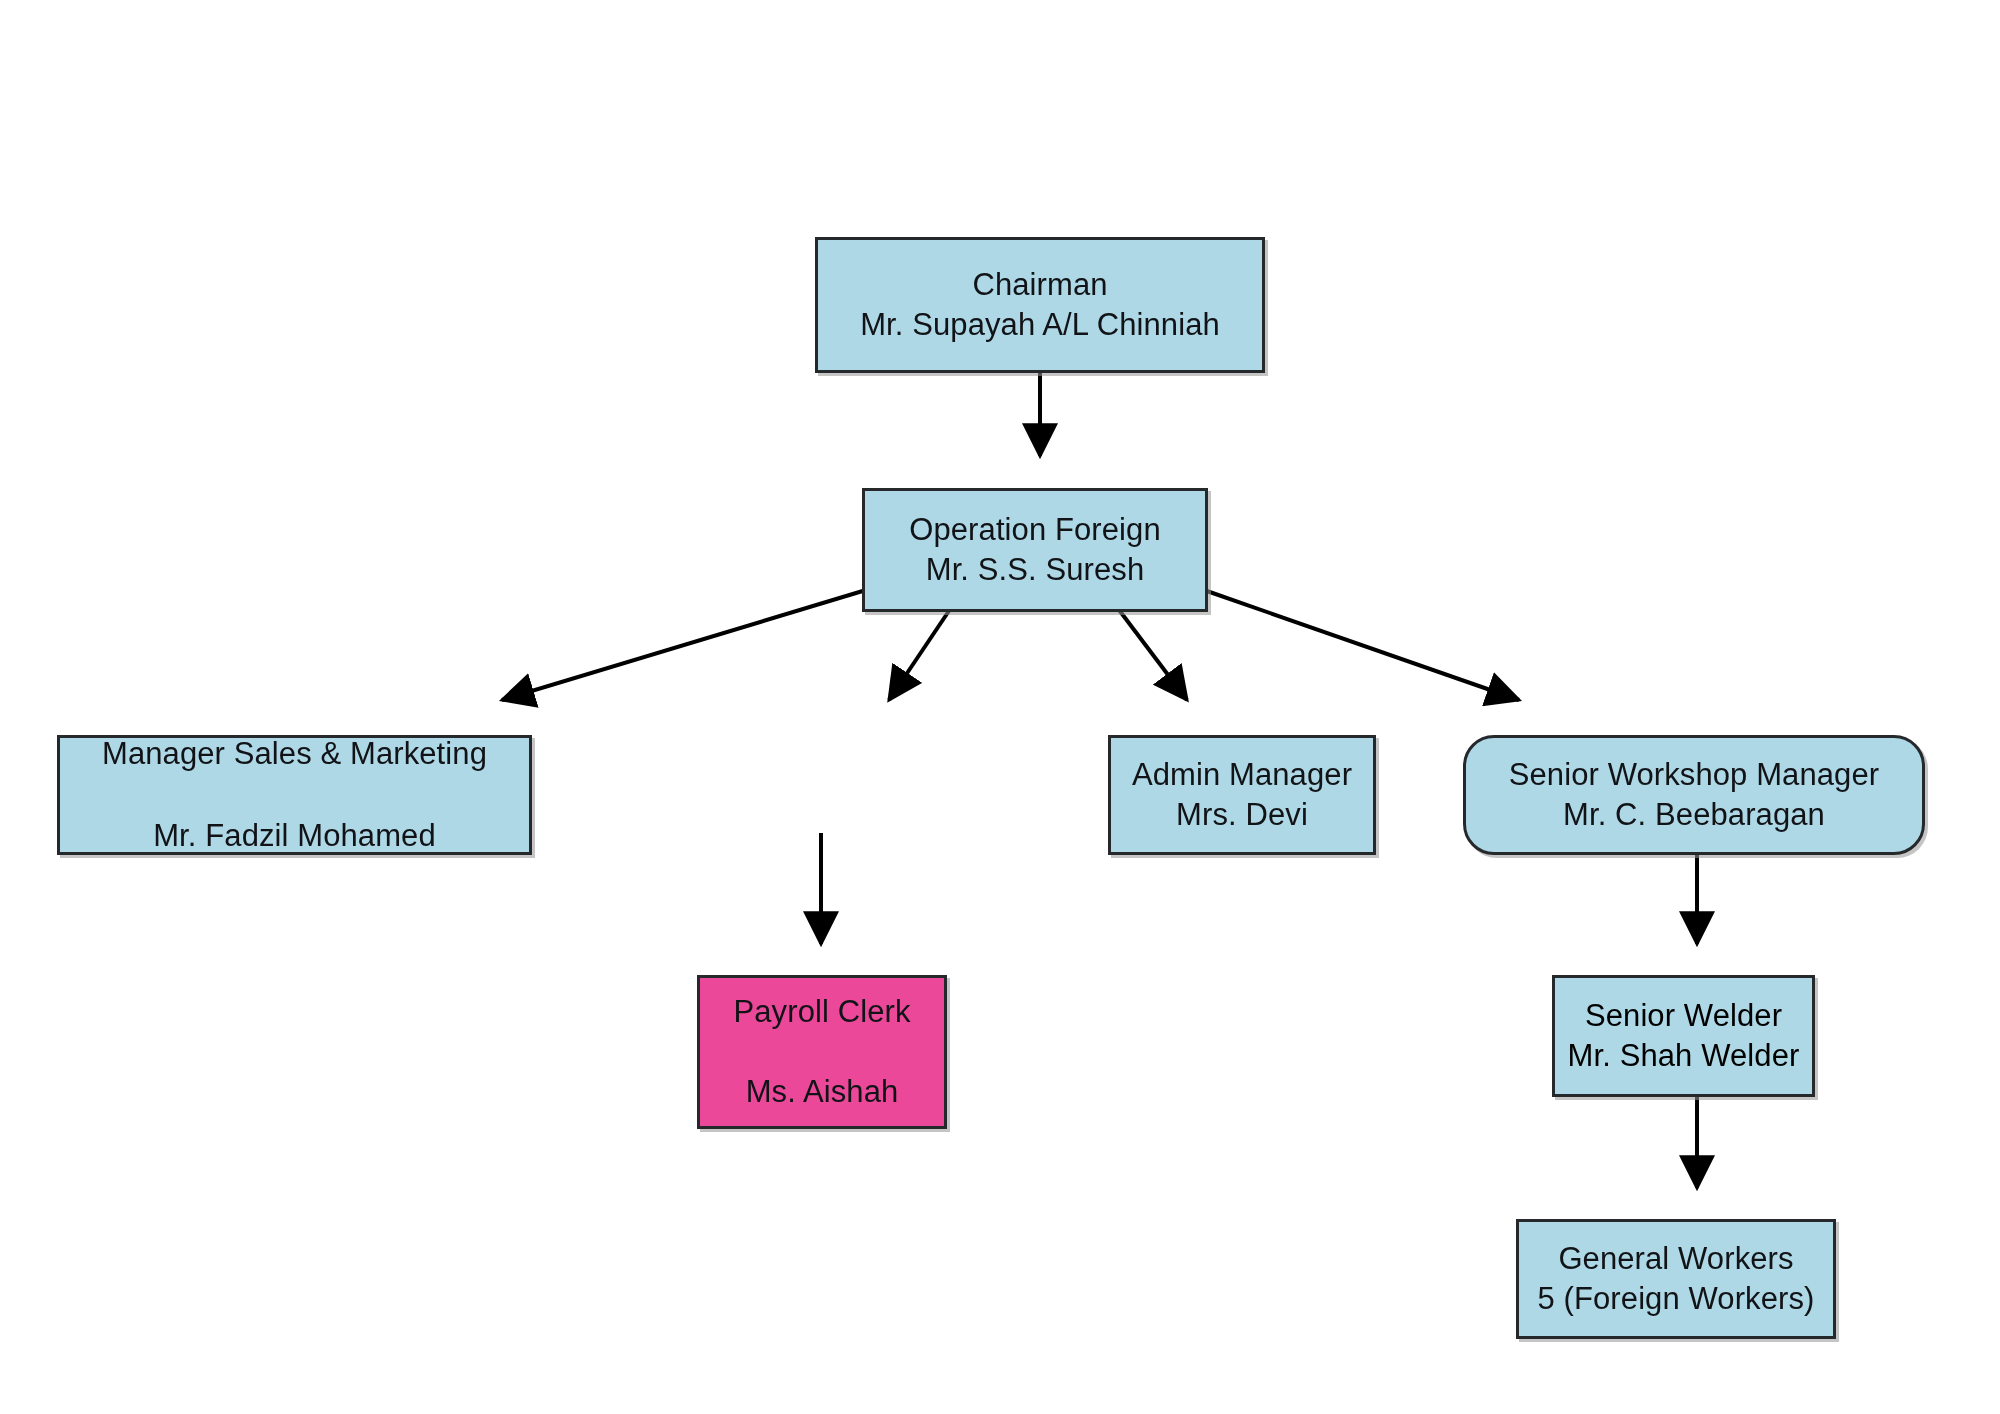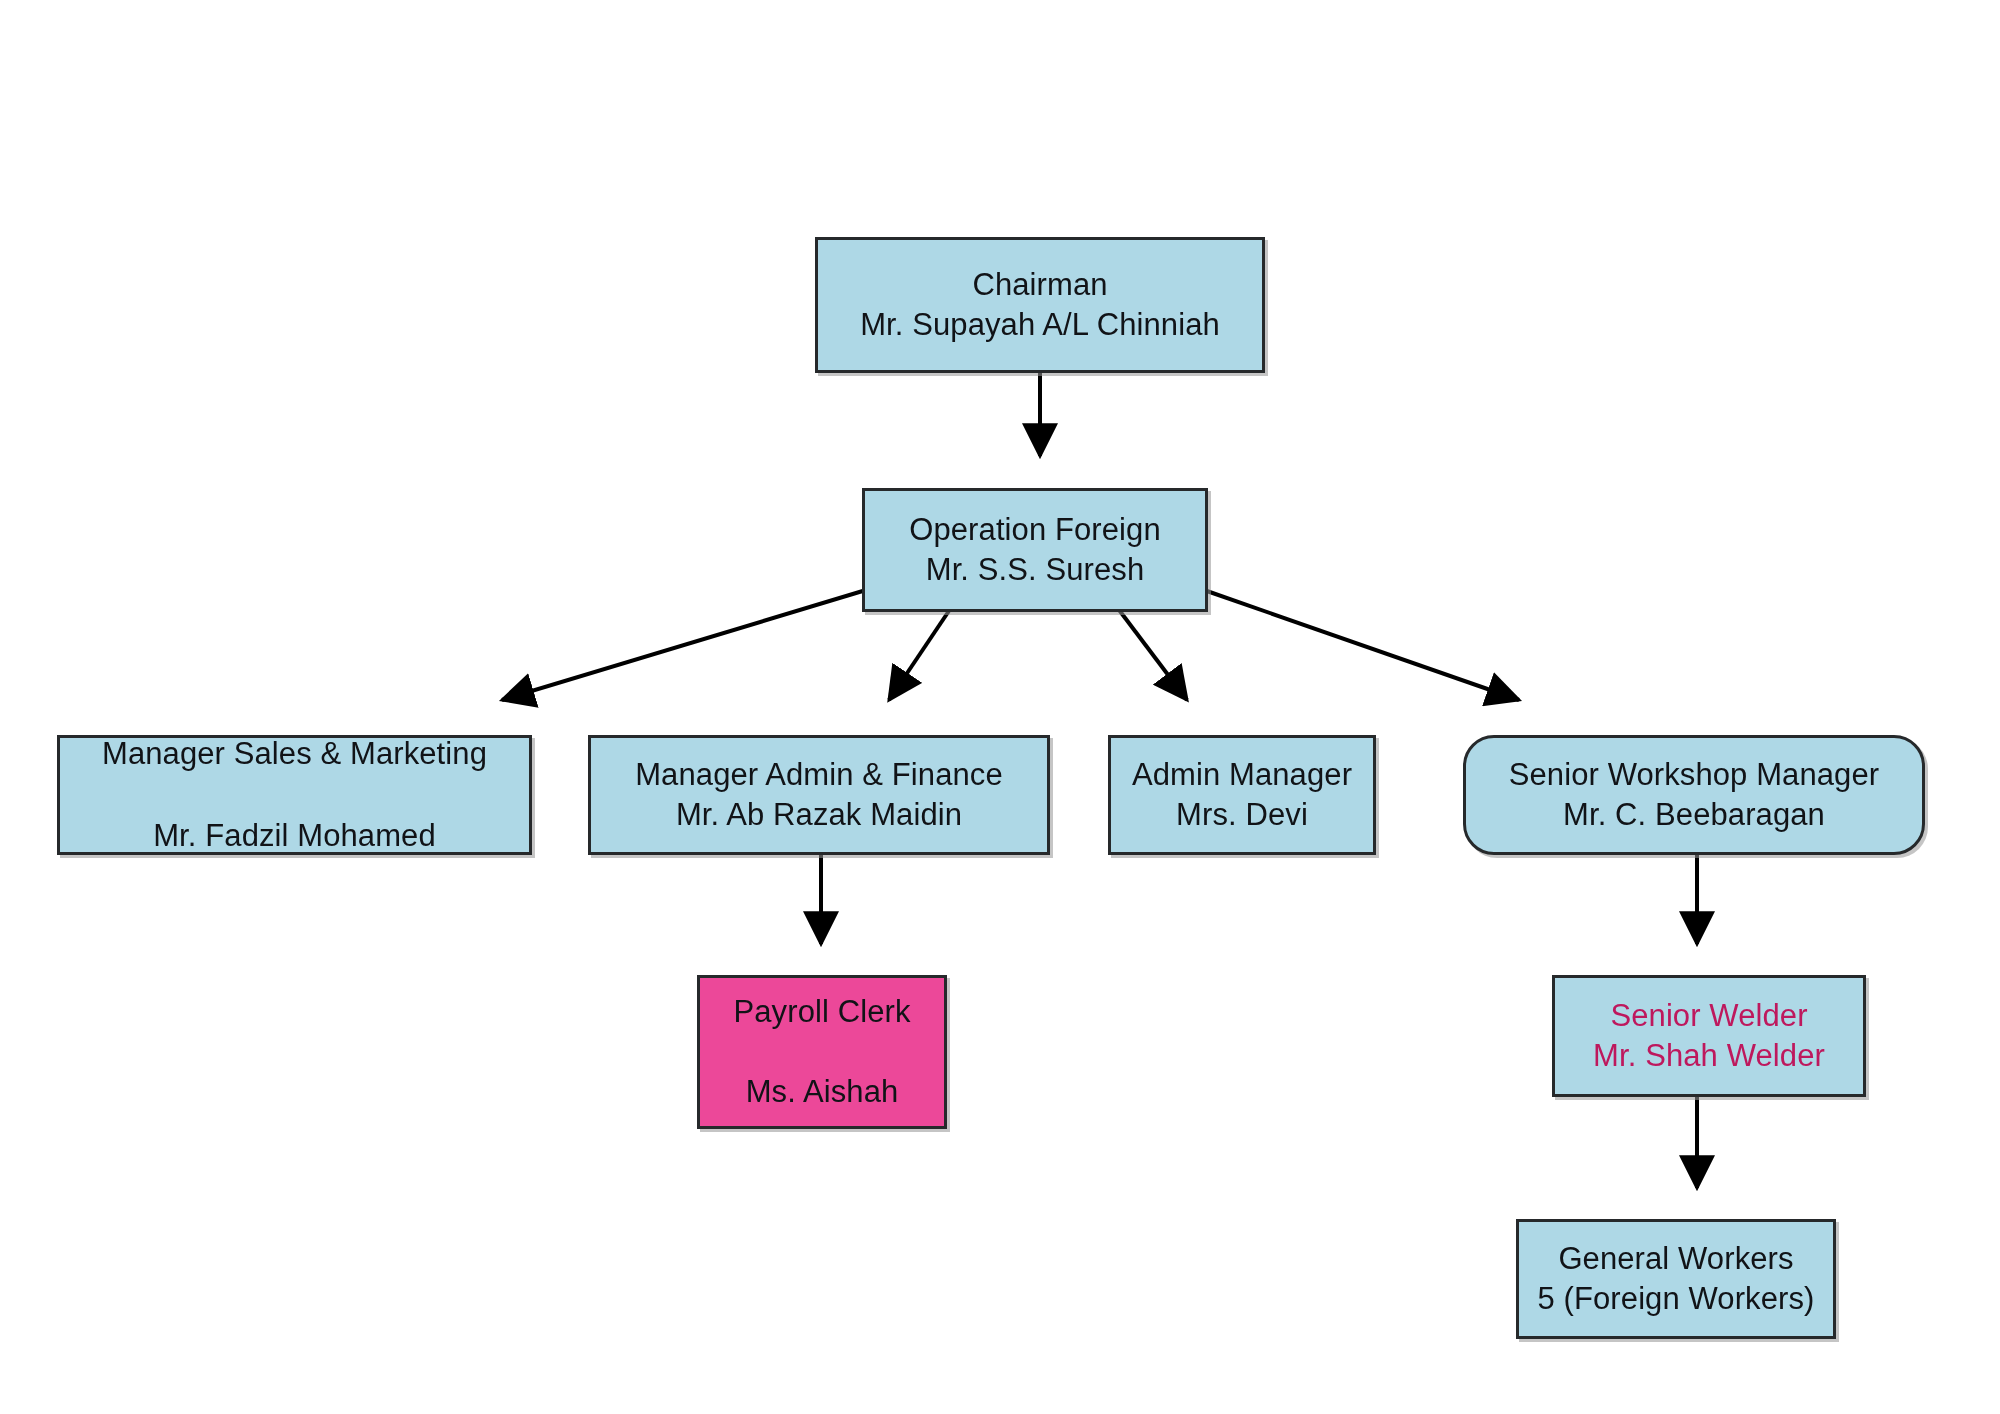--- a/index.html
+++ b/index.html
@@ -87,41 +87,37 @@
   <div class="org-node" style="left: 862px; top: 466px; width: 346px; height: 124px; background: rgb(174, 216, 230); border-color: rgb(38, 41, 43); color: rgb(17, 19, 23);">
     <span class="node-title">Operation Foreign</span>
     <span class="node-person">Mr. S.S. Suresh</span>
   </div>
 
   <div class="org-node" style="left: 57px; top: 713px; width: 475px; height: 120px; background: rgb(174, 216, 230); border-color: rgb(38, 41, 43); color: rgb(17, 19, 23); gap: 42px;">
     <span class="node-title">Manager Sales &amp; Marketing</span>
     <span class="node-person">Mr. Fadzil Mohamed</span>
   </div>
 
-  <div class="org-node" style="left: 588px; top: 713px; width: 462px; height: 120px; background: rgb(174, 216, 230); border-color: rgb(38, 41, 43); color: rgb(17, 19, 23);">
-    <span class="node-title">Manager Admin &amp; Finance</span>
-    <span class="node-person">Mr. Ab Razak Maidin</span>
-  </div>
 
   <div class="org-node" style="left: 1108px; top: 713px; width: 268px; height: 120px; background: rgb(174, 216, 230); border-color: rgb(38, 41, 43); color: rgb(17, 19, 23);">
     <span class="node-title">Admin Manager</span>
     <span class="node-person">Mrs. Devi</span>
   </div>
 
   <div class="org-node" style="left: 1463px; top: 713px; width: 462px; height: 120px; background: rgb(174, 216, 230); border-color: rgb(38, 41, 43); color: rgb(17, 19, 23); border-radius: 31px;">
     <span class="node-title">Senior Workshop Manager</span>
     <span class="node-person">Mr. C. Beebaragan</span>
   </div>
 
   <div class="org-node" style="left: 697px; top: 953px; width: 250px; height: 154px; background: #ec4899; border-color: rgb(38, 41, 43); color: rgb(17, 19, 23); gap: 39px;">
     <span class="node-title">Payroll Clerk</span>
     <span class="node-person">Ms. Aishah</span>
   </div>
 
-  <div class="org-node" style="left: 1552px; top: 953px; width: 314px; height: 122px; background: rgb(174, 216, 230); border-color: rgb(38, 41, 43); color: #be185d;">
+  <div class="org-node" style="left: 1552px; top: 953px; width: 263px; height: 122px; background: rgb(174, 216, 230); border-color: rgb(38, 41, 43); color: #000000;">
     <span class="node-title">Senior Welder</span>
     <span class="node-person">Mr. Shah Welder</span>
   </div>
 
   <div class="org-node" style="left: 1516px; top: 1197px; width: 320px; height: 120px; background: rgb(174, 216, 230); border-color: rgb(38, 41, 43); color: rgb(17, 19, 23);">
     <span class="node-title">General Workers</span>
     <span class="node-person">5 (Foreign Workers)</span>
   </div>
 
 </div>

